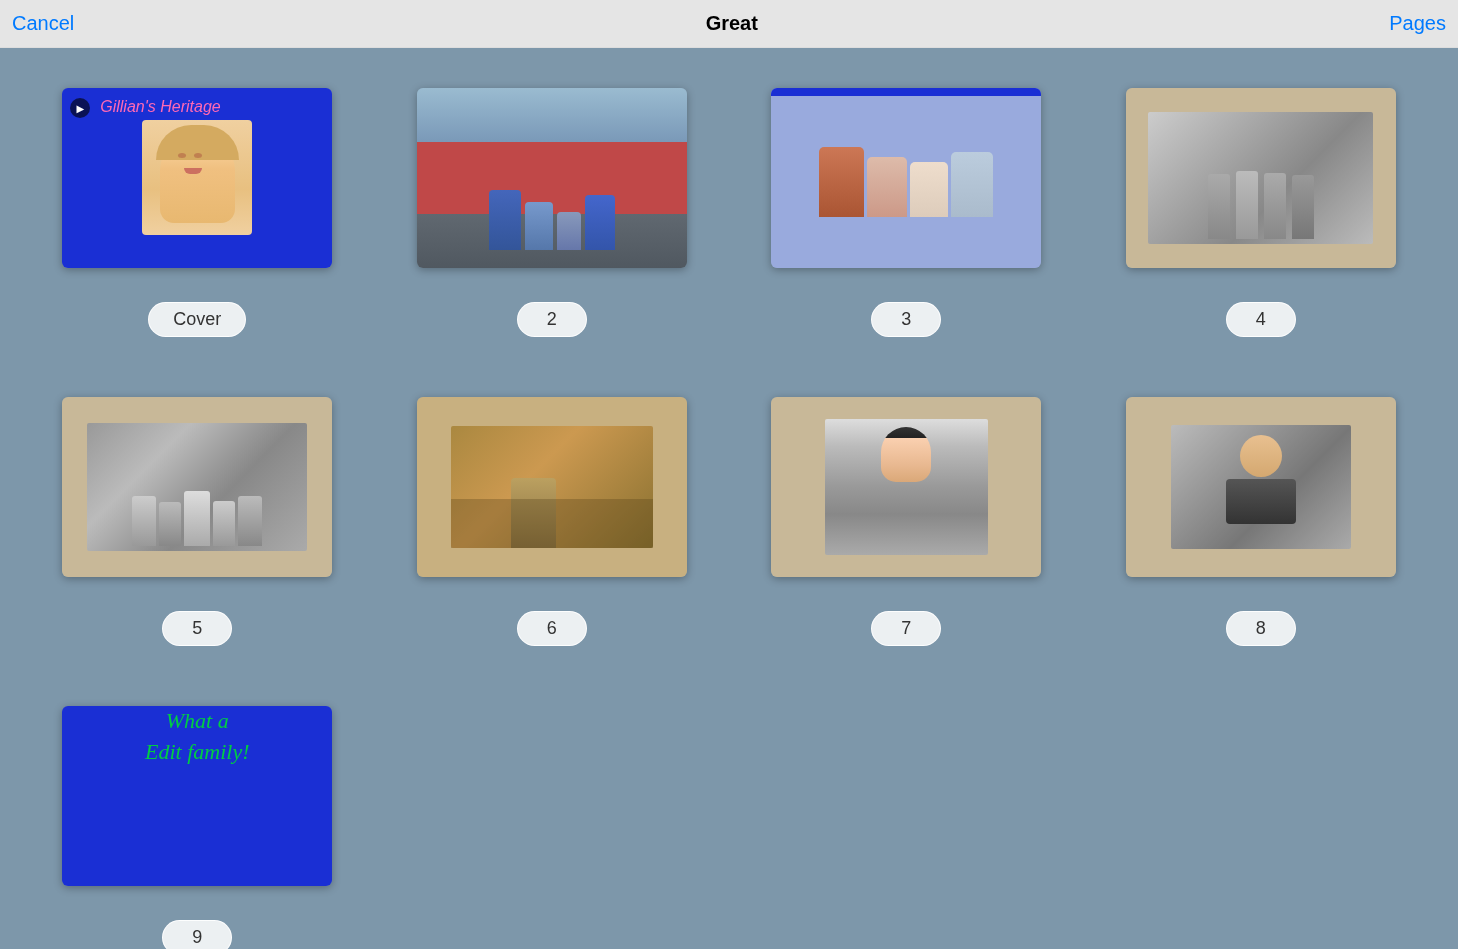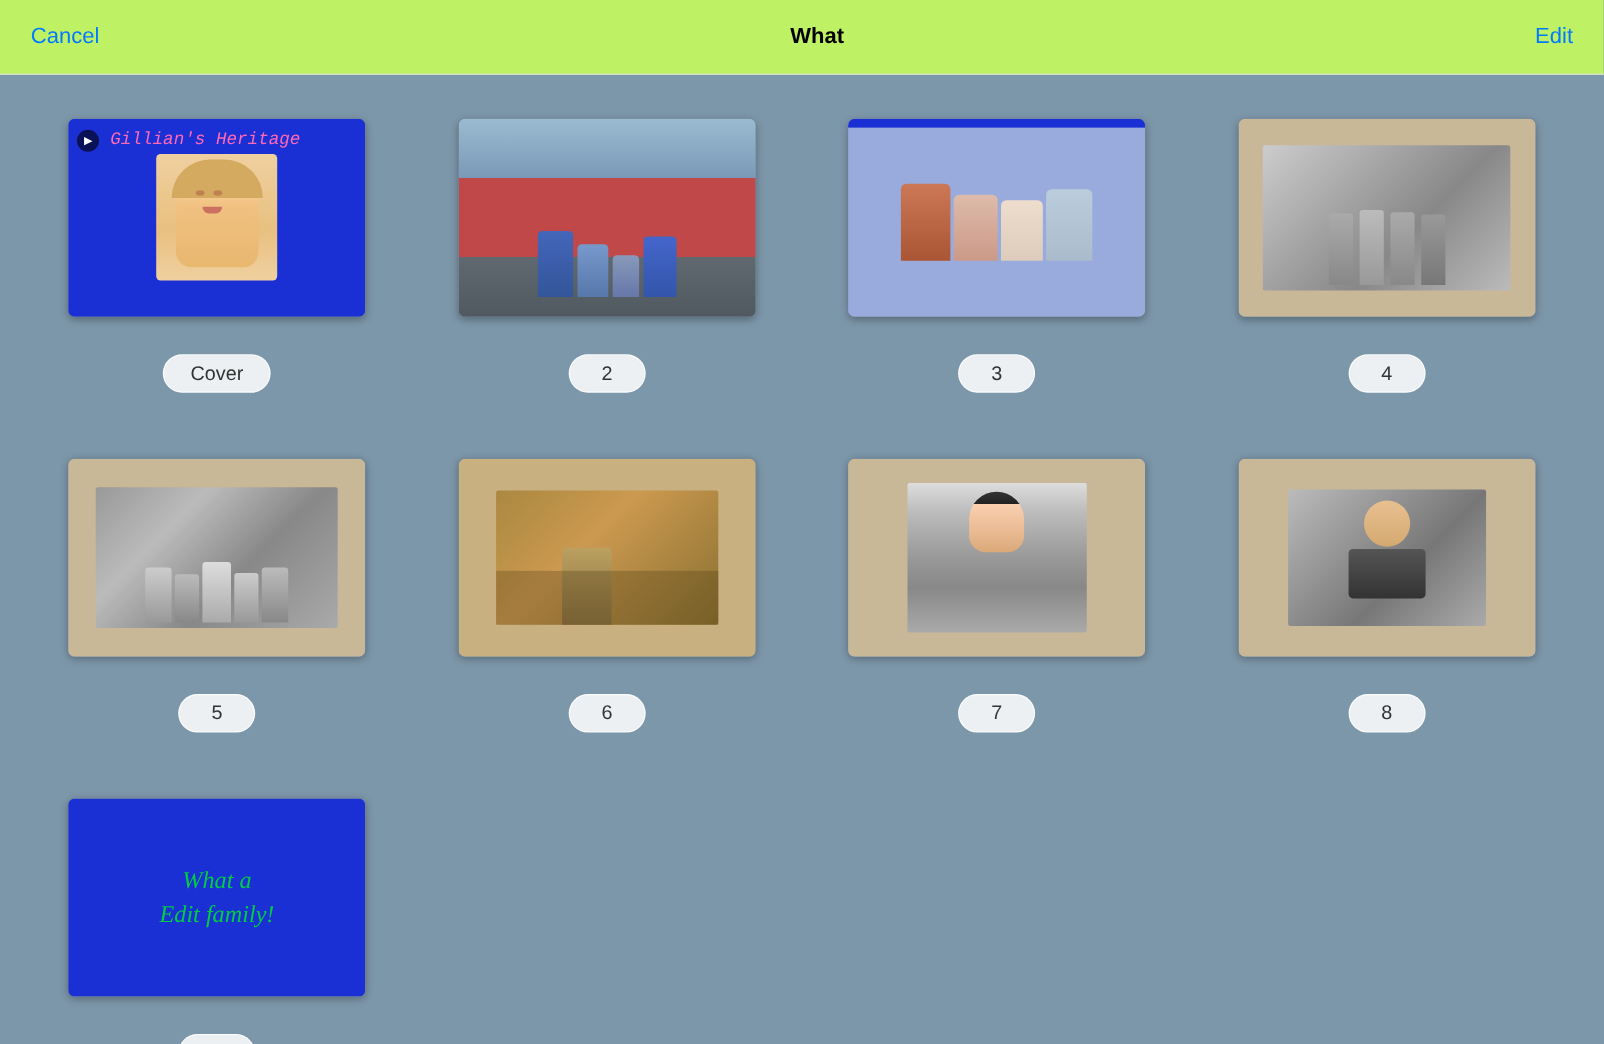--- a/index.html
+++ b/index.html
@@ -10,23 +10,23 @@
       width: 1458px;
       min-height: 949px;
       overflow-x: hidden;
     }
 
     
     .header {
       display: flex;
       align-items: center;
       justify-content: space-between;
-      padding: 0 28px;
-      height: 68px;
-      background: #bef264;
+      padding: 0 12px;
+      height: 48px;
+      background: #e5e5e5;
       border-bottom: 1px solid #ddd;
     }
 
     .header-cancel {
       color: #007aff;
       font-size: 20px;
       font-weight: 400;
       cursor: pointer;
       background: none;
       border: none;
@@ -80,21 +80,21 @@
       height: 100%;
       position: relative;
       display: flex;
       flex-direction: column;
       align-items: flex-start;
       padding: 10px;
     }
 
     .cover-title-text {
       color: #ff69b4;
-      font-family: Liberation Mono, monospace;
+      font-family: Liberation Sans, sans-serif;
       font-size: 16px;
       margin-left: 28px;
       margin-bottom: 4px;
       font-style: italic;
     }
 
     .cover-sound-icon {
       position: absolute;
       top: 10px;
       left: 8px;
@@ -122,21 +122,21 @@
       text-align: center;
       margin-top: 20px;
     }
 
     
     .page9-bg {
       background: #1a2fd4;
       width: 100%;
       height: 100%;
       display: flex;
-      align-items: center;
+      align-items: flex-start;
       justify-content: center;
     }
     .page9-text {
       color: #00cc44;
       font-family: 'Brush Script MT', cursive;
       font-size: 22px;
       text-align: center;
       line-height: 1.4;
       font-style: italic;
     }
@@ -147,22 +147,22 @@
       height: 82%;
       background: linear-gradient(135deg, #aaa 0%, #888 50%, #ccc 100%);
       border-radius: 2px;
     }
   </style>
 </head>
 <body>
 
 <header class="header">
   <button class="header-cancel">Cancel</button>
-  <span class="header-title">What</span>
-  <button class="header-edit">Edit</button>
+  <span class="header-title">Great</span>
+  <button class="header-edit">Pages</button>
 </header>
 
 <div class="pages-grid">
 
   <div class="page-item">
     <div class="thumbnail">
       <div class="cover-bg">
         <div class="cover-sound-icon">▶</div>
         <div class="cover-title-text">Gillian's Heritage</div>
 

